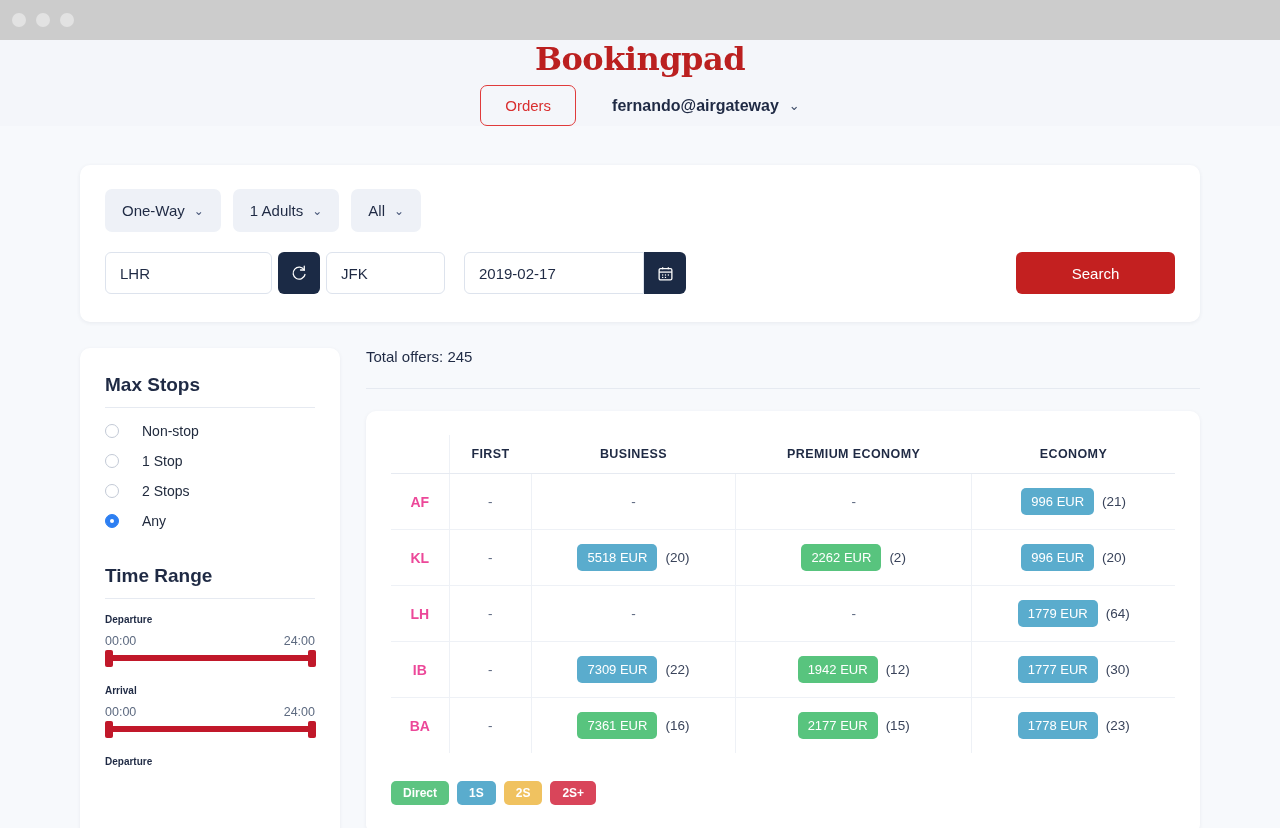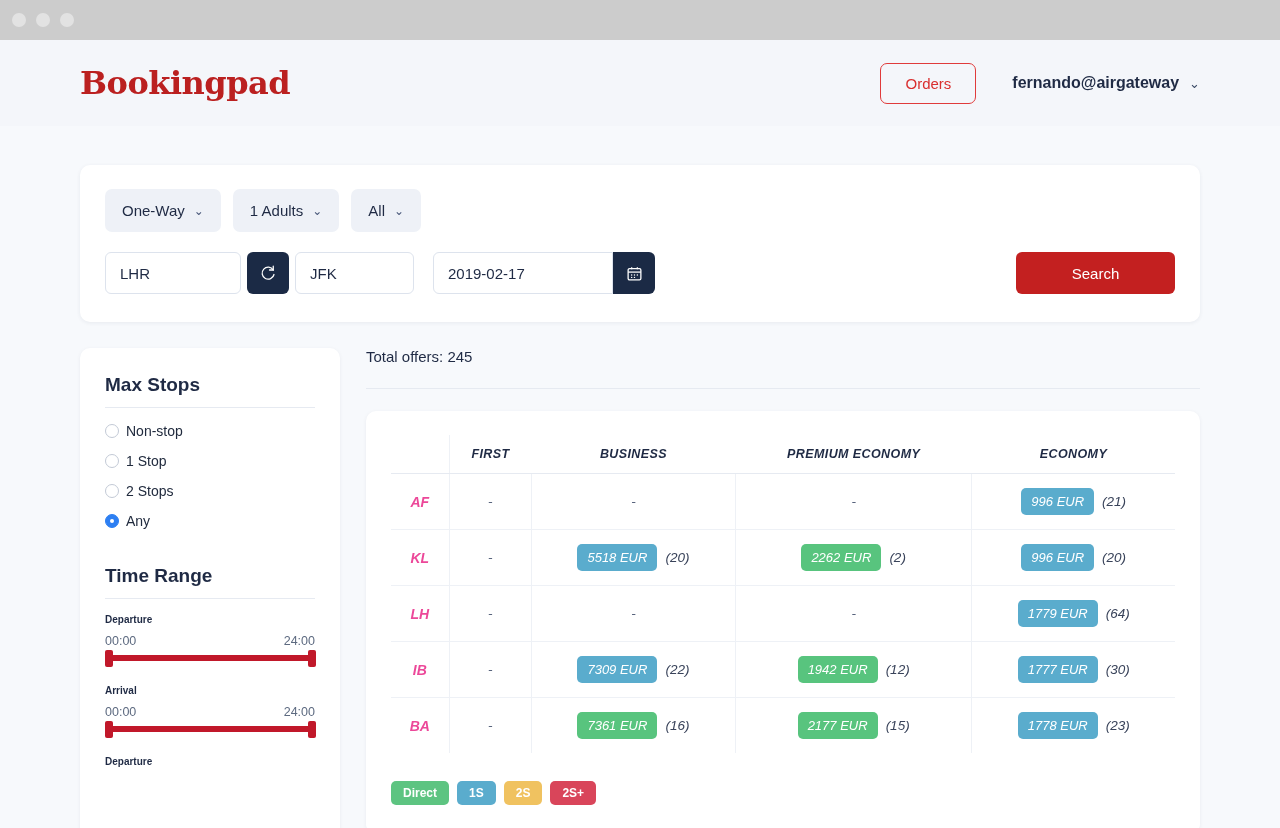--- a/index.html
+++ b/index.html
@@ -21,20 +21,21 @@
     width: 14px; height: 14px; border-radius: 50%;
     background: #e2e2e2;
   }
   .app-header {
     height: 86px;
     background: #f4f6fa;
     display: flex;
     align-items: center;
     padding: 0 80px;
     justify-content: space-between;
+    flex-direction: column;
   }
   .logo {
     font-family: "DejaVu Serif", serif;
     font-weight: bold;
     font-size: 32px;
     color: #bb2020;
     letter-spacing: -0.5px;
   }
   .header-right {
     display: flex; align-items: center; gap: 36px;
@@ -83,21 +84,21 @@
     height: 42px;
     border: 1px solid #dde3ed;
     border-radius: 6px;
     padding: 0 14px;
     font-size: 15px;
     color: #1f2a44;
     font-family: "Liberation Sans", sans-serif;
     background: #fff;
     outline: none;
   }
-  .in-from { width: 136px; }
+  .in-from { width: 167px; }
   .in-to { width: 119px; }
   .in-date { width: 180px; border-radius: 6px 0 0 6px; }
   .icon-btn {
     width: 42px; height: 42px;
     background: #1b2a45;
     border: none;
     border-radius: 6px;
     color: #ffffff;
     display: flex; align-items: center; justify-content: center;
     cursor: pointer;
@@ -127,21 +128,21 @@
     min-height: 540px;
   }
   .side-title {
     font-size: 19px; font-weight: bold; color: #1f2a44;
     padding-bottom: 11px;
     border-bottom: 1px solid #e6eaf1;
     margin-bottom: 15px;
   }
   .side-title.mt { margin-top: 36px; }
   .opt-row {
-    display: flex; align-items: center; gap: 7px;
+    display: flex; align-items: center; gap: 23px;
     margin-bottom: 14px;
     font-size: 14px; color: #212b3e;
     cursor: pointer;
   }
   .radio {
     width: 14px; height: 14px; border-radius: 50%;
     border: 1px solid #c3cad6; background: #fff;
     flex: 0 0 auto;
   }
   .radio.on {
@@ -177,21 +178,21 @@
     padding: 0 0 23px 0;
     border-bottom: 1px solid #e6eaf1;
   }
   .results-card {
     background: #fff;
     border-radius: 10px;
     box-shadow: 0 1px 4px rgba(30,40,70,.06);
     margin-top: 22px;
     padding: 24px 25px 29px 25px;
   }
-  table { border-collapse: collapse; width: 100%; font-style: italic; }
+  table { border-collapse: collapse; width: 100%; }
   th {
     font-size: 12.5px; font-weight: bold; color: #1f2a44;
     letter-spacing: .4px;
     padding: 12px 6px;
     border-bottom: 1px solid #e6eaf1;
     text-align: center;
   }
   th:first-child, td:first-child { border-right: 1px solid #eef1f6; width: 58px; }
   td {
     text-align: center;

